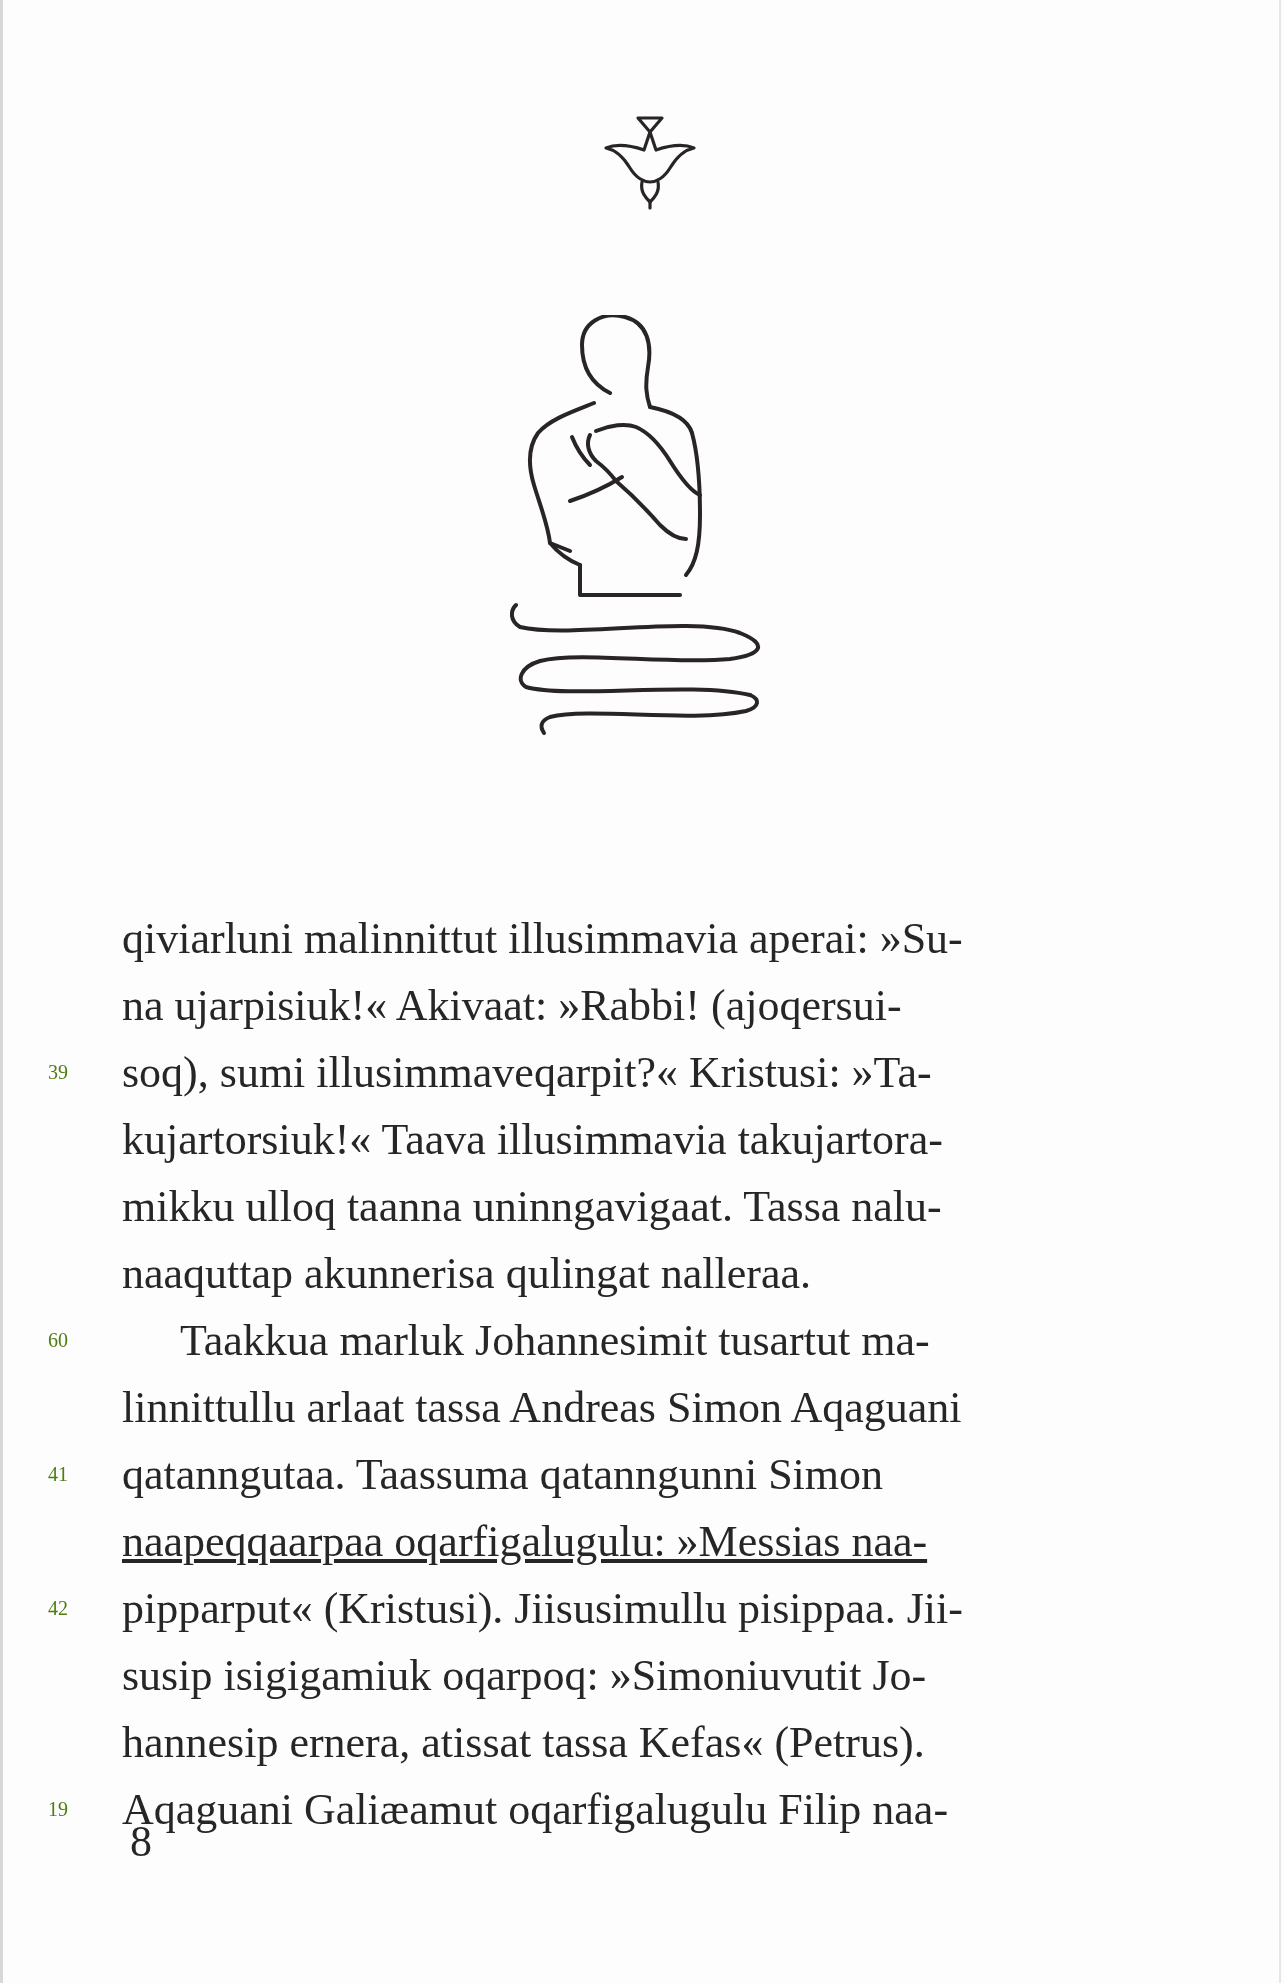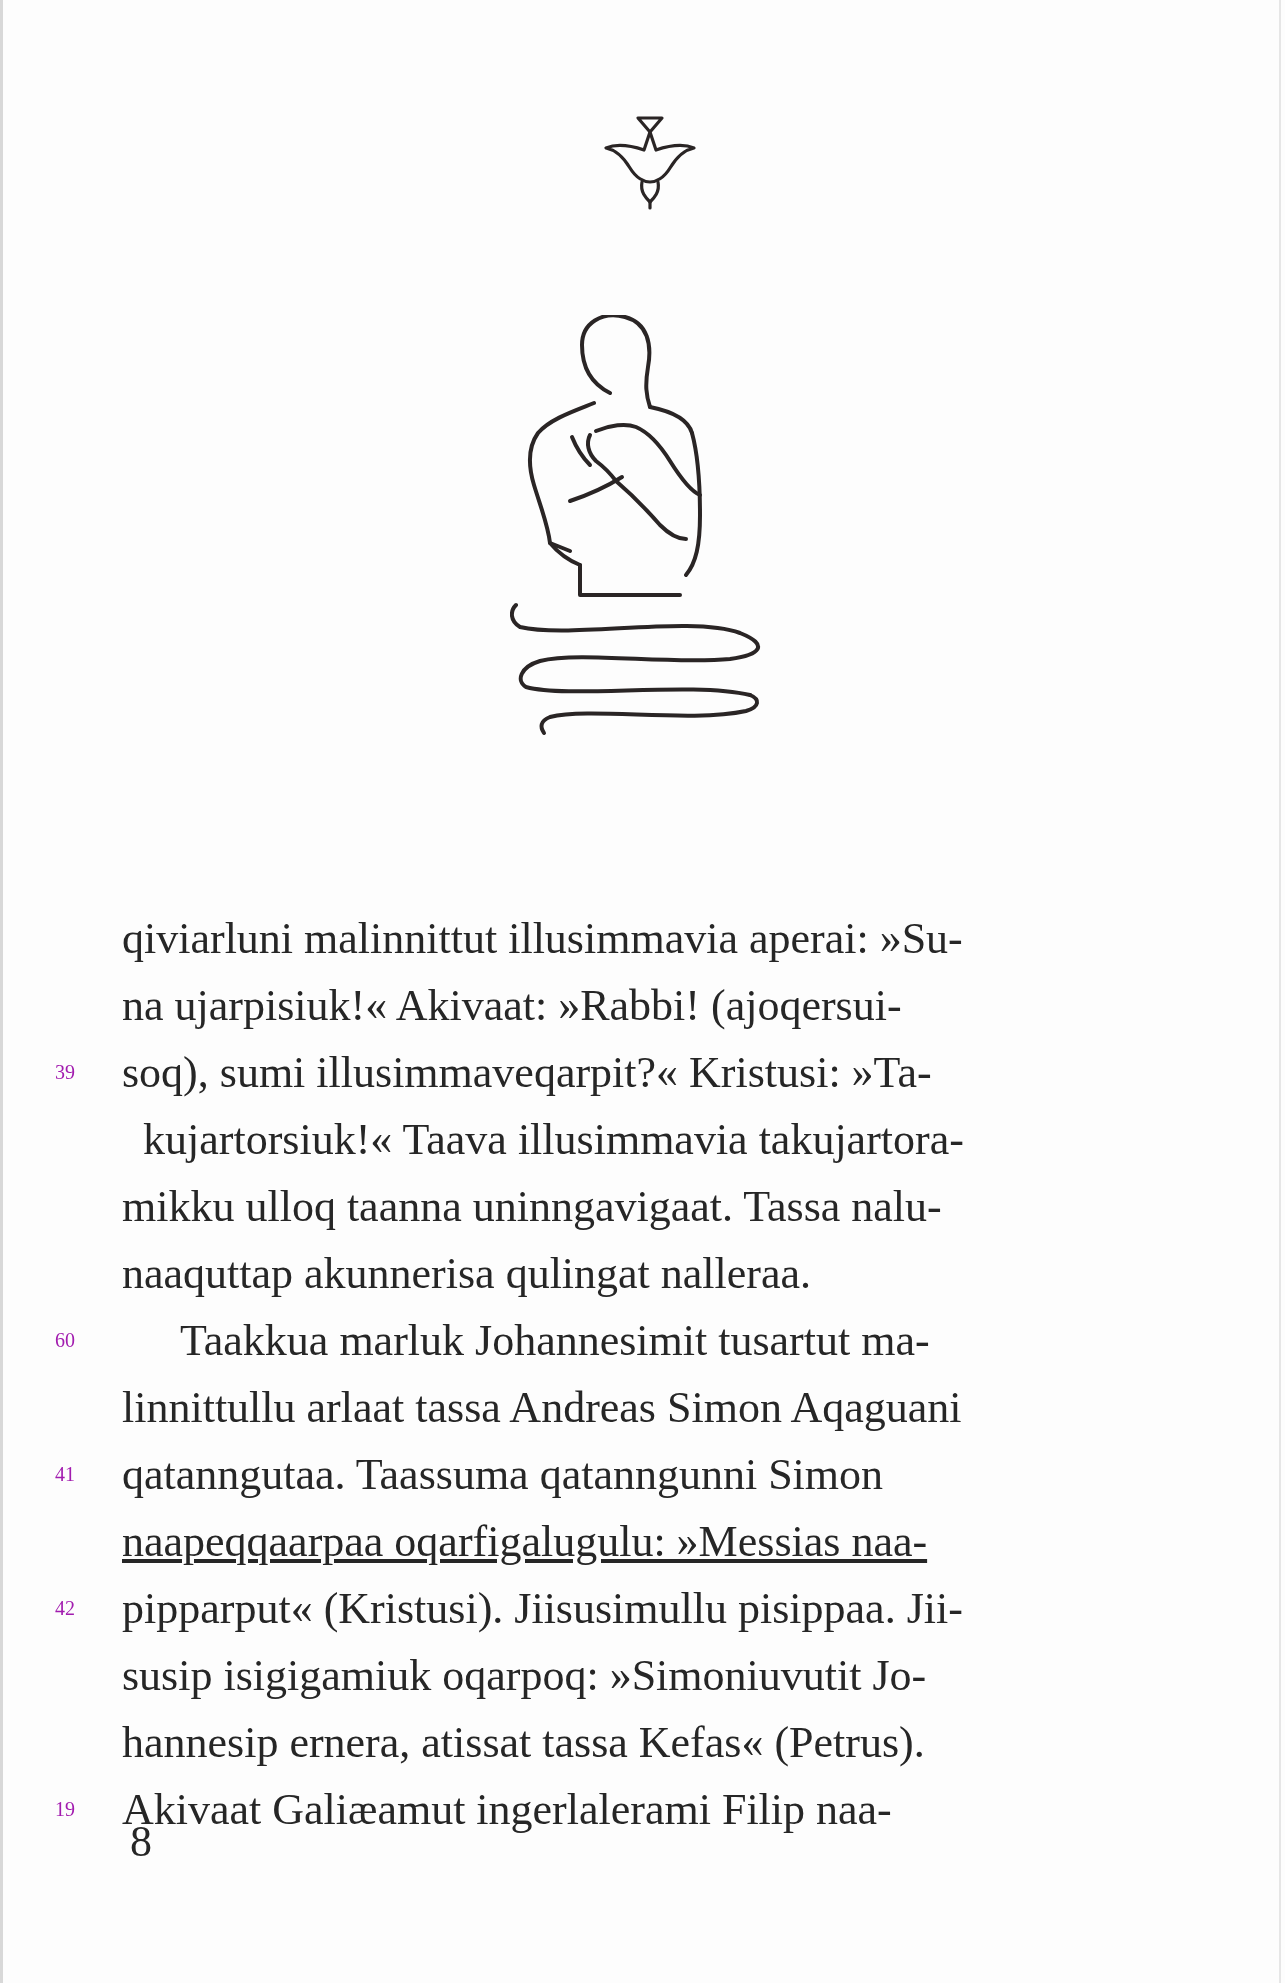--- a/index.html
+++ b/index.html
@@ -8,21 +8,21 @@
     background:#fdfdfd;
     font-family:"Liberation Serif","DejaVu Serif",serif;
     color:#262626;
   }
   .page-edge-left { position:absolute; left:0; top:0; width:3px; height:1983px; background:#d8d8d8; }
   .page-edge-right { position:absolute; right:4px; top:0; width:2px; height:1983px; background:#e6e6e6; }
   .illustration { position:absolute; left:0; top:0; width:1285px; height:860px; }
   .illustration svg { position:absolute; }
   .text-block { position:absolute; left:0; top:905px; width:1285px; }
   .line { position:absolute; left:122px; height:67px; font-size:44px; line-height:67px; white-space:nowrap; }
-  .verse-num { position:absolute; left:55px; font-size:20px; line-height:67px; color:#a21caf; }
+  .verse-num { position:absolute; left:48px; font-size:20px; line-height:67px; color:#4d7c0f; }
   .page-number { position:absolute; left:130px; top:1808px; font-size:44px; line-height:67px; color:#262626; }
 </style>
 </head>
 <body>
 
 <div class="page-edge-left"></div>
 <div class="page-edge-right"></div>
 
 <div class="illustration">
 
@@ -59,21 +59,21 @@
     <div class="verse-num" style="top:0px;"></div>
     <div class="line" style="top:0px;">qiviarluni malinnittut illusimmavia aperai: »Su-</div>
 
     <div class="verse-num" style="top:67px;"></div>
     <div class="line" style="top:67px;">na ujarpisiuk!« Akivaat: »Rabbi! (ajoqersui-</div>
 
     <div class="verse-num" style="top:134px;">39</div>
     <div class="line" style="top:134px;">soq), sumi illusimmaveqarpit?« Kristusi: »Ta-</div>
 
     <div class="verse-num" style="top:201px;"></div>
-    <div class="line" style="top:201px;margin-left:21px;">kujartorsiuk!« Taava illusimmavia takujartora-</div>
+    <div class="line" style="top:201px;">kujartorsiuk!« Taava illusimmavia takujartora-</div>
 
     <div class="verse-num" style="top:268px;"></div>
     <div class="line" style="top:268px;">mikku ulloq taanna uninngavigaat. Tassa nalu-</div>
 
     <div class="verse-num" style="top:335px;"></div>
     <div class="line" style="top:335px;">naaquttap akunnerisa qulingat nalleraa.</div>
 
     <div class="verse-num" style="top:402px;">60</div>
     <div class="line" style="top:402px;left:180px;">Taakkua marluk Johannesimit tusartut ma-</div>
 
@@ -89,17 +89,17 @@
     <div class="verse-num" style="top:670px;">42</div>
     <div class="line" style="top:670px;">pipparput« (Kristusi). Jiisusimullu pisippaa. Jii-</div>
 
     <div class="verse-num" style="top:737px;"></div>
     <div class="line" style="top:737px;">susip isigigamiuk oqarpoq: »Simoniuvutit Jo-</div>
 
     <div class="verse-num" style="top:804px;"></div>
     <div class="line" style="top:804px;">hannesip ernera, atissat tassa Kefas« (Petrus).</div>
 
     <div class="verse-num" style="top:871px;">19</div>
-    <div class="line" style="top:871px;">Akivaat Galiæamut ingerlalerami Filip naa-</div>
+    <div class="line" style="top:871px;">Aqaguani Galiæamut oqarfigalugulu Filip naa-</div>
   </div>
 </div>
 
 <div class="page-number">8</div>
 
 </body></html>

